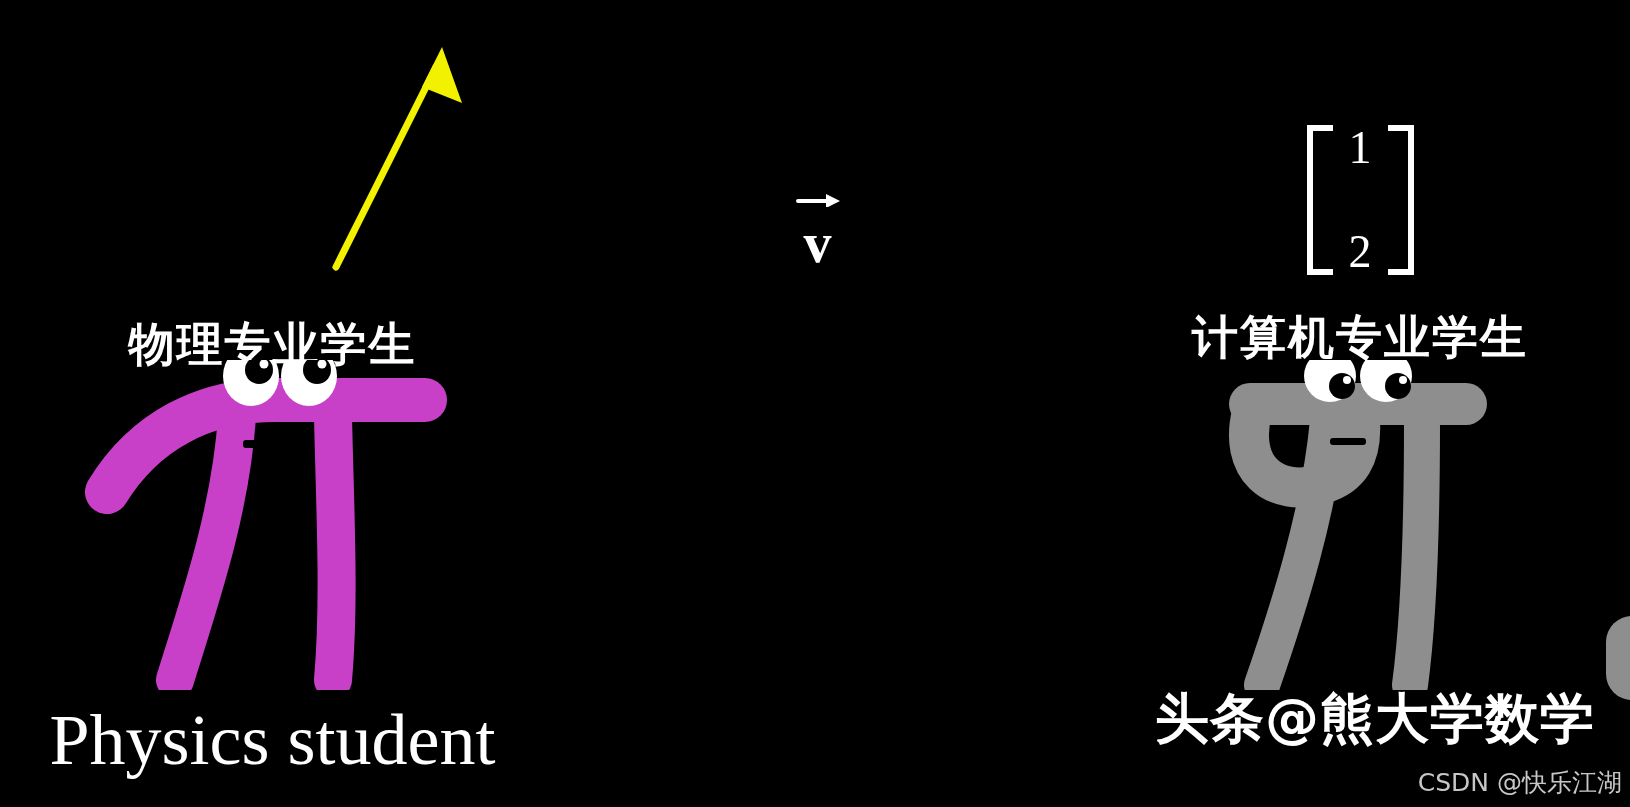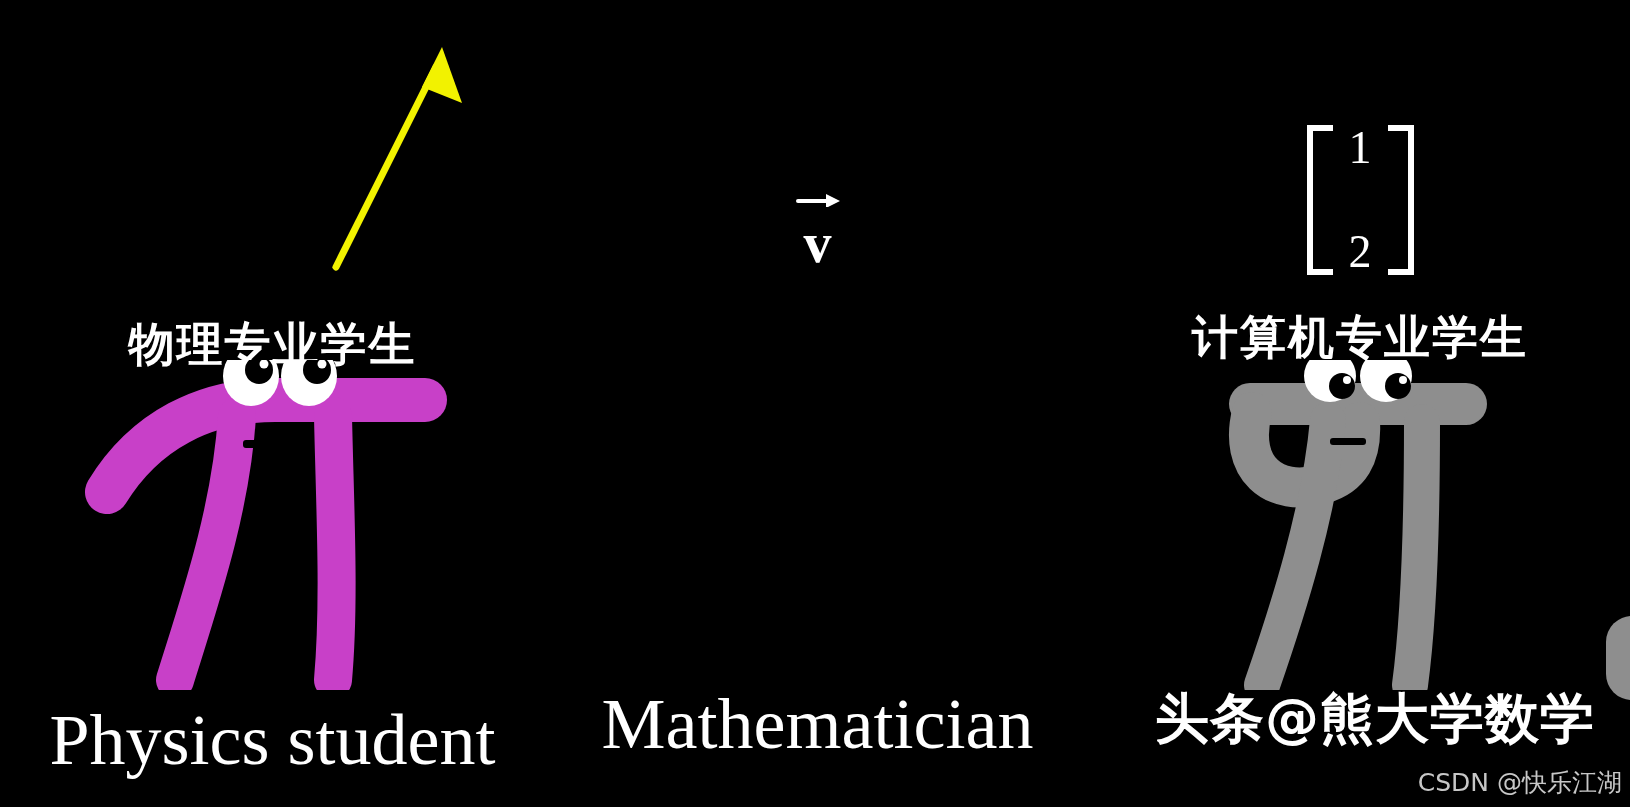--- a/index.html
+++ b/index.html
@@ -242,21 +242,20 @@
       <g>
         <ellipse cx="120" cy="16" rx="26" ry="26" fill="#ffffff"></ellipse>
         <ellipse cx="176" cy="16" rx="26" ry="26" fill="#ffffff"></ellipse>
         <circle cx="132" cy="26" r="13" fill="#000000"></circle>
         <circle cx="188" cy="26" r="13" fill="#000000"></circle>
         <circle cx="137" cy="20" r="4" fill="#ffffff"></circle>
         <circle cx="193" cy="20" r="4" fill="#ffffff"></circle>
       </g>
     </svg>
 
-    <div class="en-label" id="en-math">Mathematician</div>
   </div>
 
   <div class="panel" id="panel-cs">
 
     <div class="repr" id="repr-cs">
       <span class="matrix">
         <span class="bracket left">
             <span></span>
           </span>
         <span class="matrix-col">

